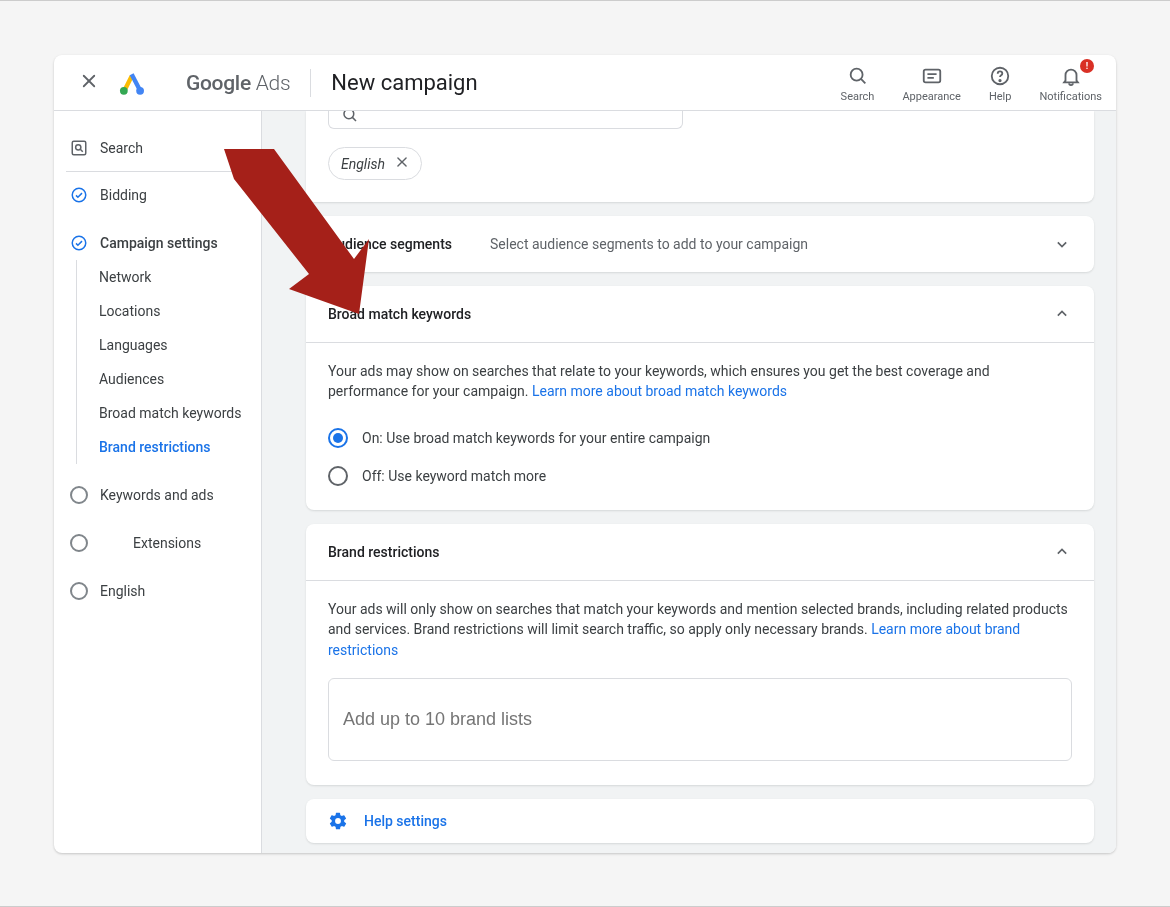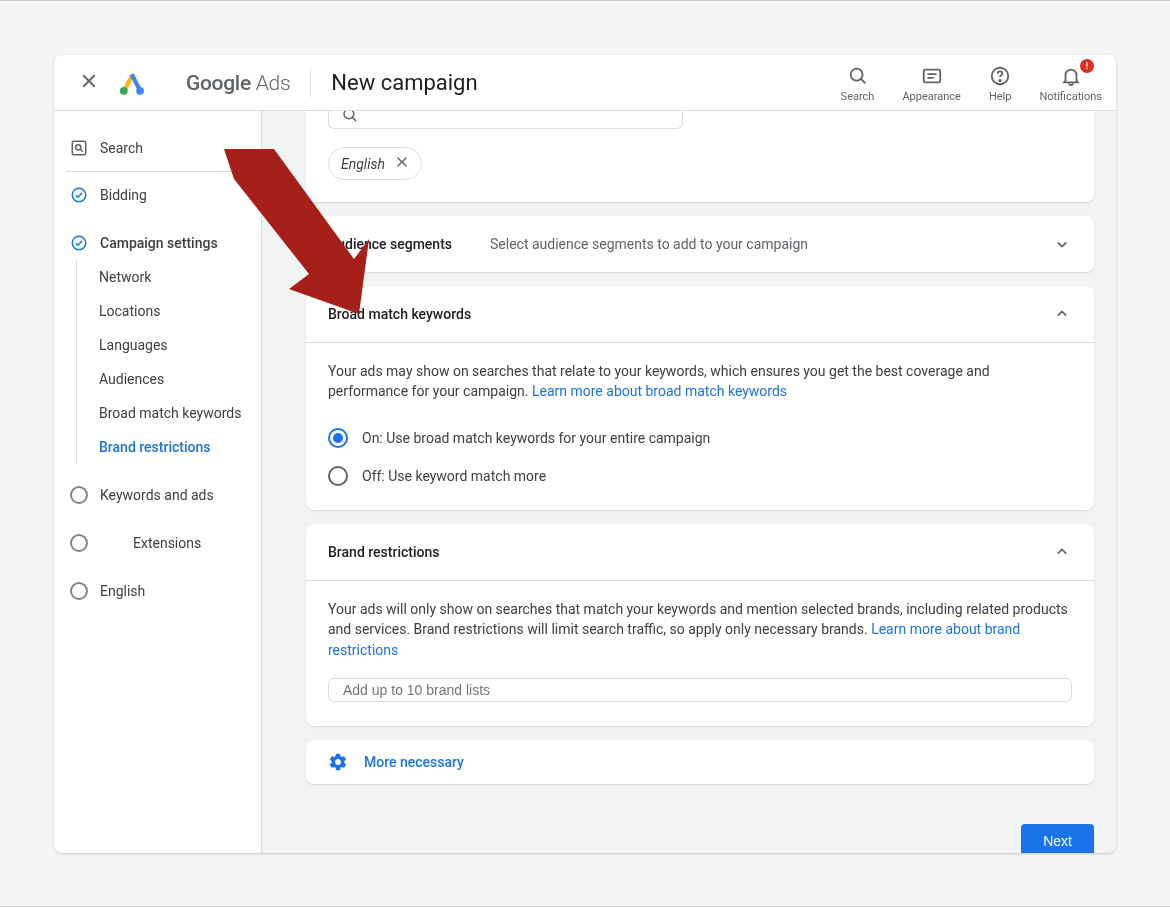--- a/index.html
+++ b/index.html
@@ -114,21 +114,21 @@
   .radio-row { display: flex; align-items: center; gap: 14px; margin-top: 18px; cursor: pointer; }
   .radio-outer {
     width: 20px; height: 20px; border: 2px solid #5f6368; border-radius: 50%;
     display: flex; align-items: center; justify-content: center; flex-shrink: 0;
   }
   .radio-outer.checked { border-color: #1a73e8; }
   .radio-inner { width: 10px; height: 10px; background: #1a73e8; border-radius: 50%; }
   .radio-label { font-size: 14px; color: #3c4043; }
   .brand-input {
     width: 100%; border: 1px solid #dadce0; border-radius: 6px;
-    padding: 3px 14px; font-size: 14px; color: #5f6368; margin-top: 18px;
+    padding: 30px 14px; font-size: 18px; color: #5f6368; margin-top: 18px;
     outline: none;
   }
   .more-settings-row {
     display: flex; align-items: center; gap: 16px;
     padding: 12px 22px; color: #1a73e8; font-size: 14px; font-weight: 500;
     cursor: pointer;
   }
   .gear { color: #1a73e8; }
   .footer-row { display: flex; justify-content: flex-end; margin-top: 40px; }
   .next-btn {
@@ -318,21 +318,21 @@
           <a class="link">Learn more about brand restrictions</a>
           <input class="brand-input" type="text" placeholder="Add up to 10 brand lists" style="">
         </div>
       </div>
 
       <div class="card">
         <div class="more-settings-row">
           <svg class="gear" width="20" height="20" viewBox="0 0 24 24" fill="#1a73e8">
               <path d="M19.4 13a7.8 7.8 0 0 0 .1-1 7.8 7.8 0 0 0-.1-1l2.1-1.6a.5.5 0 0 0 .1-.6l-2-3.5a.5.5 0 0 0-.6-.2l-2.5 1a7.6 7.6 0 0 0-1.7-1l-.4-2.6A.5.5 0 0 0 14 2h-4a.5.5 0 0 0-.5.4L9.1 5a7.6 7.6 0 0 0-1.7 1l-2.5-1a.5.5 0 0 0-.6.2l-2 3.5a.5.5 0 0 0 .1.6L4.5 11a7.8 7.8 0 0 0-.1 1 7.8 7.8 0 0 0 .1 1l-2.1 1.6a.5.5 0 0 0-.1.6l2 3.5a.5.5 0 0 0 .6.2l2.5-1a7.6 7.6 0 0 0 1.7 1l.4 2.6a.5.5 0 0 0 .5.4h4a.5.5 0 0 0 .5-.4l.4-2.6a7.6 7.6 0 0 0 1.7-1l2.5 1a.5.5 0 0 0 .6-.2l2-3.5a.5.5 0 0 0-.1-.6zM12 15.5A3.5 3.5 0 1 1 15.5 12 3.5 3.5 0 0 1 12 15.5z"></path>
             </svg>
-          <span>More necessary</span>
+          <span>Help settings</span>
         </div>
       </div>
 
       <div class="footer-row">
         <button class="next-btn">Next</button>
       </div>
 
     </div>
   </div>
 

